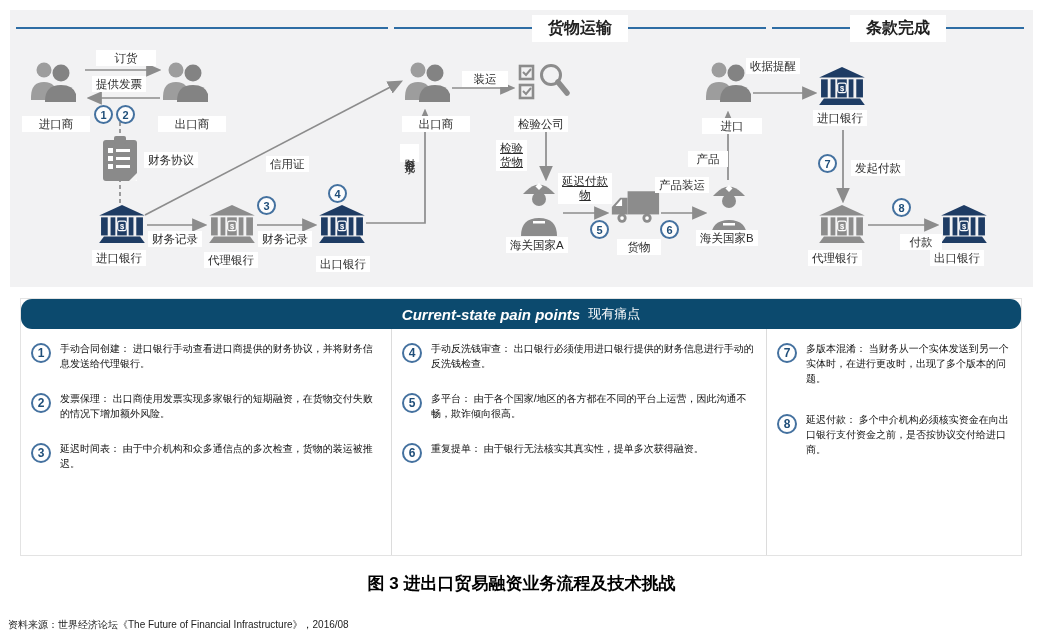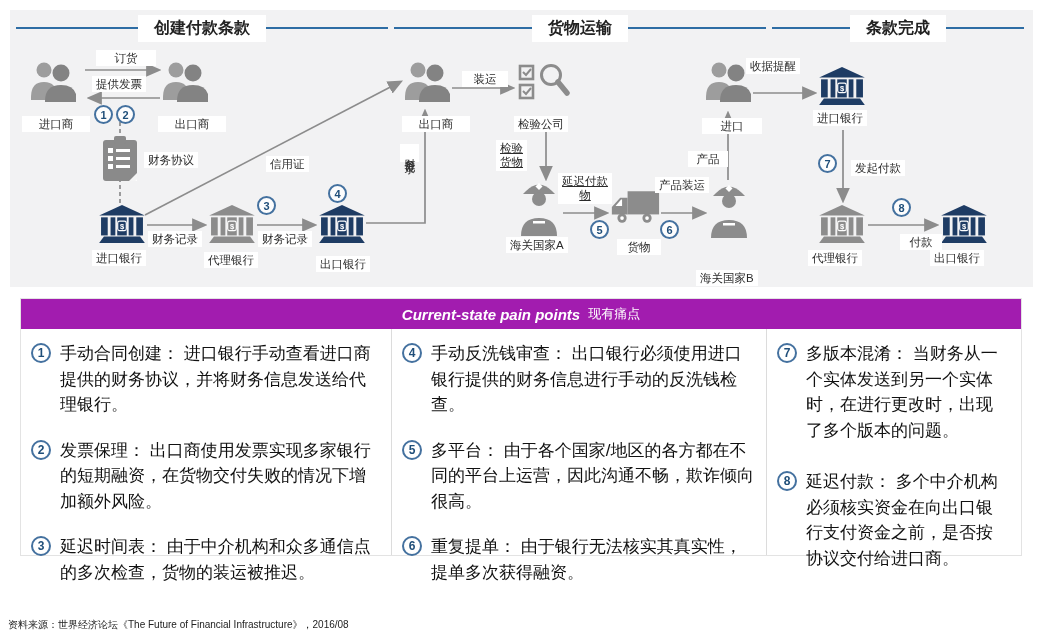--- a/index.html
+++ b/index.html
@@ -18,48 +18,47 @@
   .lbl.two{white-space:pre-line;text-decoration:underline;}
   .vlbl{position:absolute;background:#fff;font-size:11px;color:#2b2b2b;writing-mode:vertical-rl;
         letter-spacing:2px;padding:5px 2px;}
   .circ{position:absolute;width:19px;height:19px;border:2px solid #44719f;border-radius:50%;
         background:#fdfdfd;color:#1f4e79;font-size:11px;font-weight:bold;
         display:flex;align-items:center;justify-content:center;box-sizing:border-box;}
 
   
   .pain{position:absolute;left:20px;top:298px;width:1002px;height:258px;background:#fff;
         border:1px solid #e3e3e3;box-sizing:border-box;}
-  .pain-hdr{height:30px;background:#a21caf;color:#fff;display:flex;align-items:center;justify-content:center;gap:8px;}
+  .pain-hdr{height:30px;background:#0c4a6e;color:#fff;display:flex;align-items:center;justify-content:center;gap:8px;border-radius:11px;}
   .pain-hdr .en{font-size:15px;font-weight:bold;font-style:italic;}
   .pain-hdr .zh{font-size:13px;text-align:center;}
   .pain-body{display:flex;height:226px;}
   .pain-col{box-sizing:border-box;padding:12px 12px 0 10px;}
   .pain-col.c1{width:370px;}
   .pain-col.c2{width:375px;border-left:1px solid #dcdcdc;}
   .pain-col.c3{width:255px;border-left:1px solid #dcdcdc;}
   .pain-item{display:flex;gap:9px;margin-bottom:20px;}
   .pain-item .num{flex:0 0 20px;width:20px;height:20px;margin-top:2px;border:2px solid #44719f;border-radius:50%;
         background:#fff;color:#1f4e79;font-size:12px;font-weight:bold;display:flex;align-items:center;
         justify-content:center;box-sizing:border-box;}
-  .pain-item .txt{font-size:17px;line-height:1.5;color:#111;}
+  .pain-item .txt{font-size:10px;line-height:1.5;color:#111;}
 
   
   .caption{position:absolute;left:0;top:572px;width:100%;text-align:center;font-size:17px;font-weight:bold;color:#000;}
   .source{position:absolute;left:8px;top:618px;font-size:10px;color:#222;}
 </style>
 </head>
 <body>
 
 <div class="canvas">
 
   <div class="panel">
 
     <div class="phase" style="left:6px;width:372px;">
       <div class="ln"></div>
-      <div class="ttl">创建付款条款</div>
       <div class="ln"></div>
     </div>
     <div class="phase" style="left:384px;width:372px;">
       <div class="ln"></div>
       <div class="ttl">货物运输</div>
       <div class="ln"></div>
     </div>
     <div class="phase" style="left:762px;width:252px;">
       <div class="ln"></div>
       <div class="ttl">条款完成</div>
@@ -301,21 +300,21 @@
     <div class="lbl" style="left:392px;top:106px;width:60px;">出口商</div>
     <div class="lbl" style="left:452px;top:61px;width:38px;">装运</div>
     <div class="lbl" style="left:504px;top:106px;">检验公司</div>
     <div class="lbl two" style="left:486px;top:130px;">检验
 货物</div>
     <div class="lbl" style="left:496px;top:227px;">海关国家A</div>
     <div class="lbl two" style="left:548px;top:163px;">延迟付款
 物</div>
     <div class="lbl" style="left:607px;top:229px;width:36px;">货物</div>
     <div class="lbl" style="left:645px;top:167px;">产品装运</div>
-    <div class="lbl" style="left:686px;top:220px;margin-top:40px;">海关国家B</div>
+    <div class="lbl" style="left:686px;top:220px;">海关国家B</div>
     <div class="lbl" style="left:678px;top:141px;width:32px;">产品</div>
     <div class="lbl" style="left:692px;top:108px;width:52px;">进口</div>
     <div class="lbl" style="left:736px;top:48px;">收据提醒</div>
     <div class="lbl" style="left:803px;top:100px;">进口银行</div>
     <div class="lbl" style="left:841px;top:150px;text-align:right;">发起付款</div>
     <div class="lbl" style="left:798px;top:240px;">代理银行</div>
     <div class="lbl" style="left:890px;top:224px;width:34px;">付款</div>
     <div class="lbl" style="left:920px;top:240px;">出口银行</div>
   </div>
 
@@ -359,15 +358,16 @@
           <div class="txt">多版本混淆： 当财务从一个实体发送到另一个实体时，在进行更改时，出现了多个版本的问题。</div>
         </div>
         <div class="pain-item">
           <div class="num">8</div>
           <div class="txt">延迟付款： 多个中介机构必须核实资金在向出口银行支付资金之前，是否按协议交付给进口商。</div>
         </div>
       </div>
     </div>
   </div>
 
+  <div class="caption">图 3 进出口贸易融资业务流程及技术挑战</div>
   <div class="source">资料来源：世界经济论坛《The Future of Financial Infrastructure》，2016/08</div>
 
 </div>
 
 </body></html>

